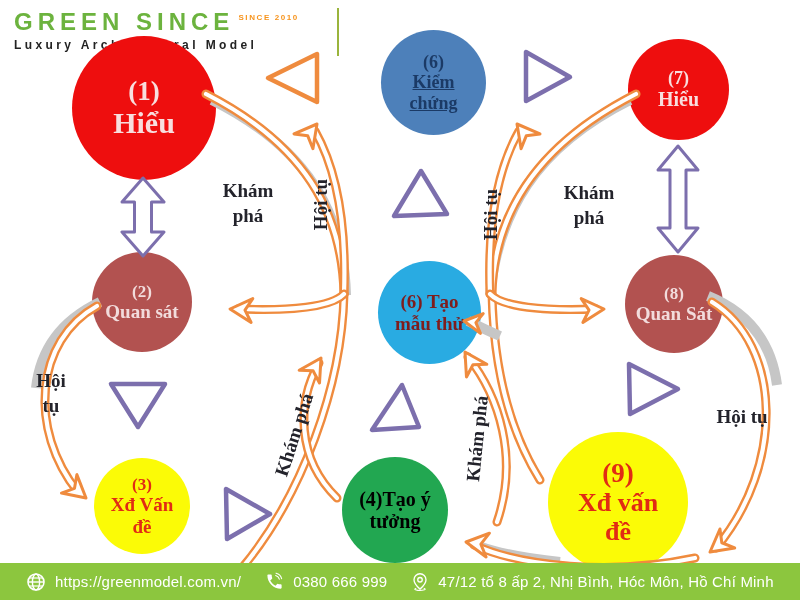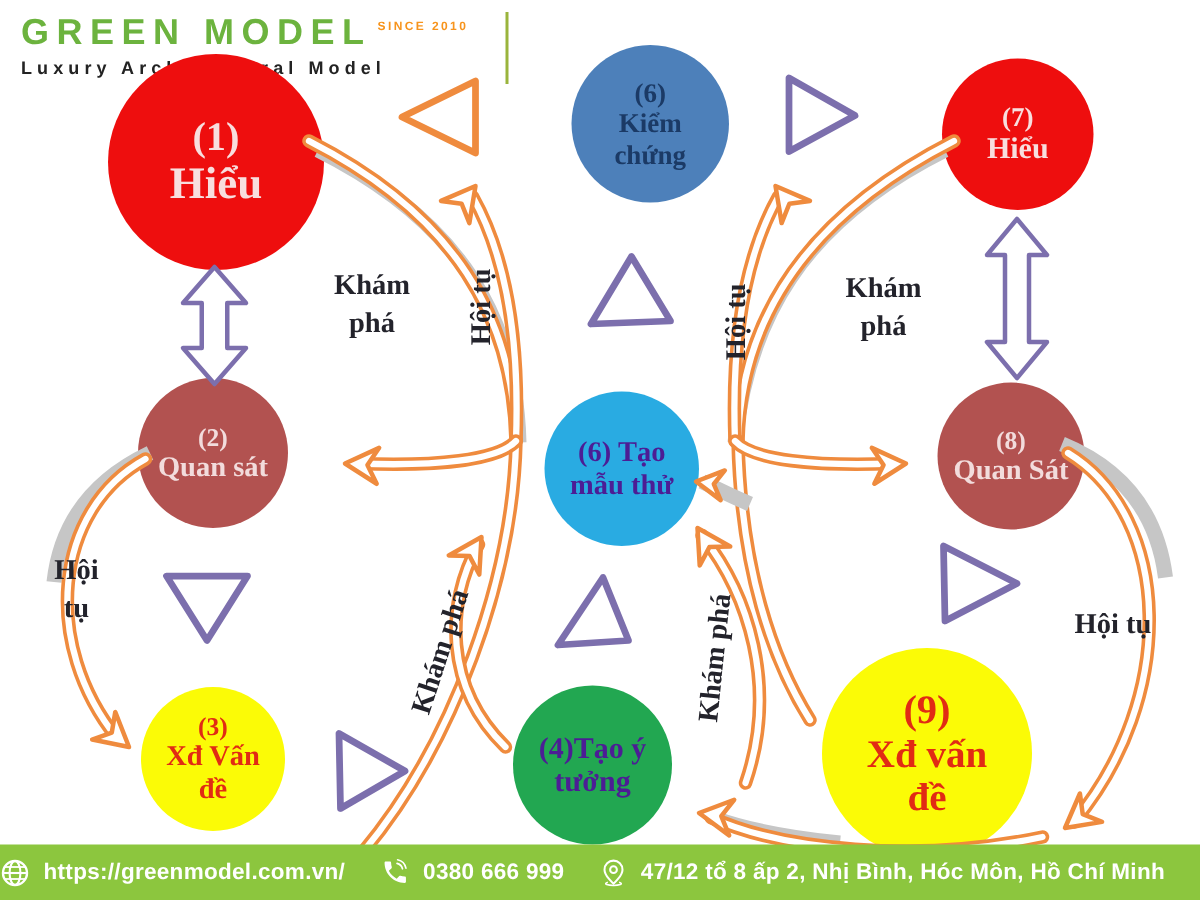--- a/index.html
+++ b/index.html
@@ -18,26 +18,26 @@
   .node{position:absolute;border-radius:50%;display:flex;flex-direction:column;align-items:center;
         justify-content:center;text-align:center;z-index:2;
         font-family:"Liberation Serif",serif;font-weight:700;line-height:1.12;}
   .node-label{margin:0 auto;}
   .n1{left:72px;top:36px;width:144px;height:144px;background:#ee0e0e;color:#f8dede;}
   .n1 .node-num{font-size:27px;} .n1 .node-label{font-size:30px;}
   .n2{left:92px;top:252px;width:100px;height:100px;background:#b25250;color:#f2dcdc;}
   .n2 .node-num{font-size:17px;} .n2 .node-label{font-size:19px;}
   .n3{left:94px;top:458px;width:96px;height:96px;background:#fbfb06;color:#e12b14;}
   .n3 .node-num{font-size:17px;} .n3 .node-label{font-size:19px;width:70px;}
-  .n4{left:342px;top:457px;width:106px;height:106px;background:#22a751;color:#4c1d95;}
+  .n4{left:342px;top:457px;width:106px;height:106px;background:#22a751;color:#000000;}
   .n4 .node-label{font-size:20px;width:88px;}
-  .n5{left:363px;top:261px;width:103px;height:103px;background:#29abe2;color:#4c1d95;}
+  .n5{left:378px;top:261px;width:103px;height:103px;background:#29abe2;color:#7f1d1d;}
   .n5 .node-label{font-size:19px;width:78px;}
   .n6{left:381px;top:30px;width:105px;height:105px;background:#4d80ba;color:#1b3a66;}
-  .n6 .node-num{font-size:18px;} .n6 .node-label{font-size:18px;width:64px;}
+  .n6 .node-num{font-size:18px;} .n6 .node-label{font-size:18px;width:64px;text-decoration:underline;}
   .n7{left:628px;top:39px;width:101px;height:101px;background:#ee0e0e;color:#f8dede;}
   .n7 .node-num{font-size:18px;} .n7 .node-label{font-size:20px;}
   .n8{left:625px;top:255px;width:98px;height:98px;background:#b25250;color:#f2dcdc;}
   .n8 .node-num{font-size:17px;} .n8 .node-label{font-size:19px;}
   .n9{left:548px;top:432px;width:140px;height:140px;background:#fbfb06;color:#e12b14;}
   .n9 .node-num{font-size:27px;} .n9 .node-label{font-size:26px;width:104px;}
 
   
   svg.arrows{position:absolute;left:0;top:0;z-index:3;}
   .rb-g{fill:none;stroke:#c6c6c6;stroke-width:10;stroke-linecap:butt;}
@@ -55,33 +55,33 @@
   .lbl2{left:282px;top:192px;width:78px;transform:rotate(-90deg);}
   .lbl3{left:452px;top:202px;width:78px;transform:rotate(-90deg);}
   .lbl4{left:553px;top:180px;width:72px;}
   .lbl5{left:26px;top:368px;width:50px;}
   .lbl6{left:244px;top:422px;width:100px;transform:rotate(-72deg);white-space:nowrap;}
   .lbl7{left:427px;top:426px;width:100px;transform:rotate(-84deg);white-space:nowrap;}
   .lbl8{left:716px;top:404px;width:52px;}
 
   
   .footer{position:absolute;left:0;top:563px;width:800px;height:37px;background:#8cc63e;z-index:5;
-          display:flex;align-items:center;gap:24px;box-sizing:border-box;
-          color:#ffffff;font-size:15px;font-weight:700;letter-spacing:0.2px;white-space:nowrap;}
+          display:flex;align-items:center;padding-left:26px;gap:24px;box-sizing:border-box;
+          color:#ffffff;font-size:15px;font-weight:400;letter-spacing:0.2px;white-space:nowrap;}
   .f-item{display:flex;align-items:center;gap:9px;}
   .f-icon{display:block;}
 </style>
 </head>
 <body>
 
 <div class="stage">
 
   <div class="logo">
     <div class="logo-row">
-      <span class="logo-title">GREEN MODEL</span>
+      <span class="logo-title">GREEN SINCE</span>
       <span class="logo-since">SINCE 2010</span>
     </div>
     <div class="logo-sub">Luxury Architectural Model</div>
   </div>
   <div class="logo-sep"></div>
 
   <div class="node n1">
     <div class="node-num">(1)</div>
     <div class="node-label">Hiểu</div>
   </div>

